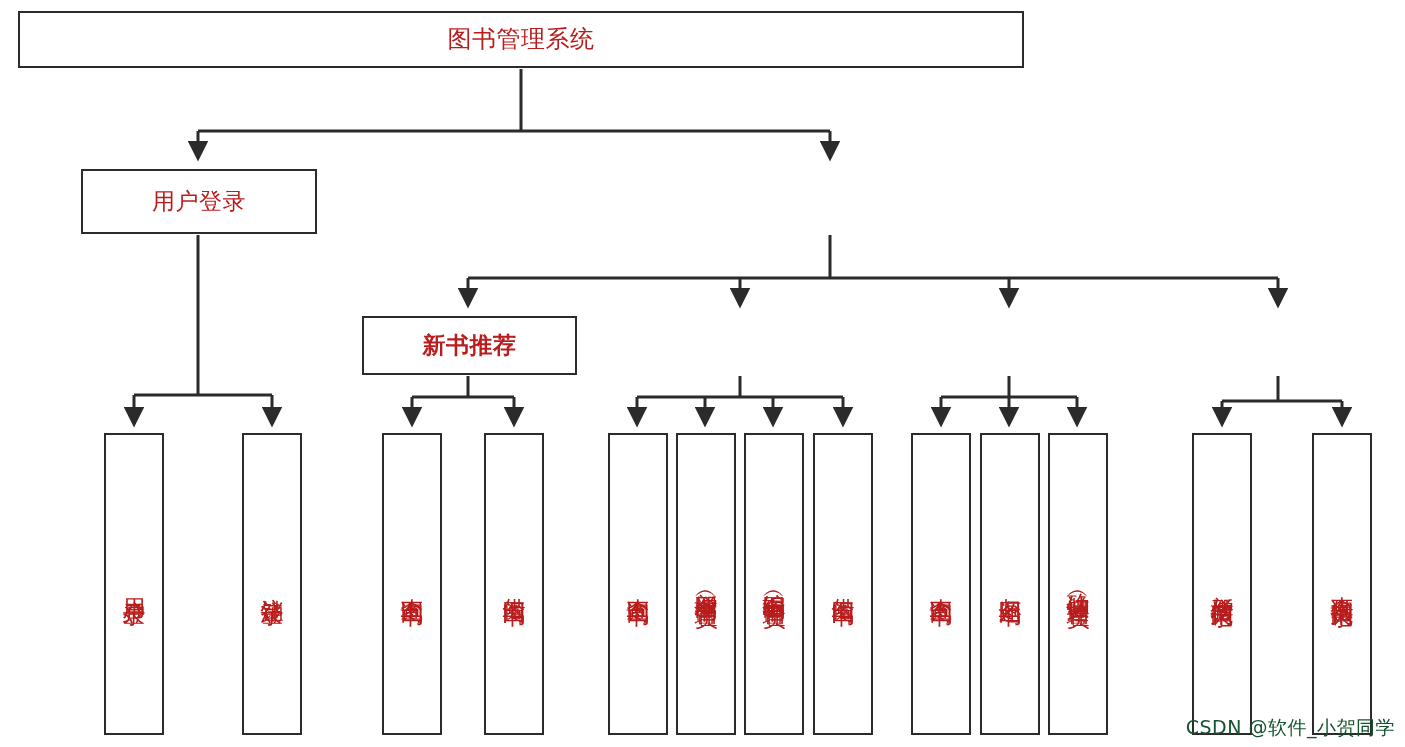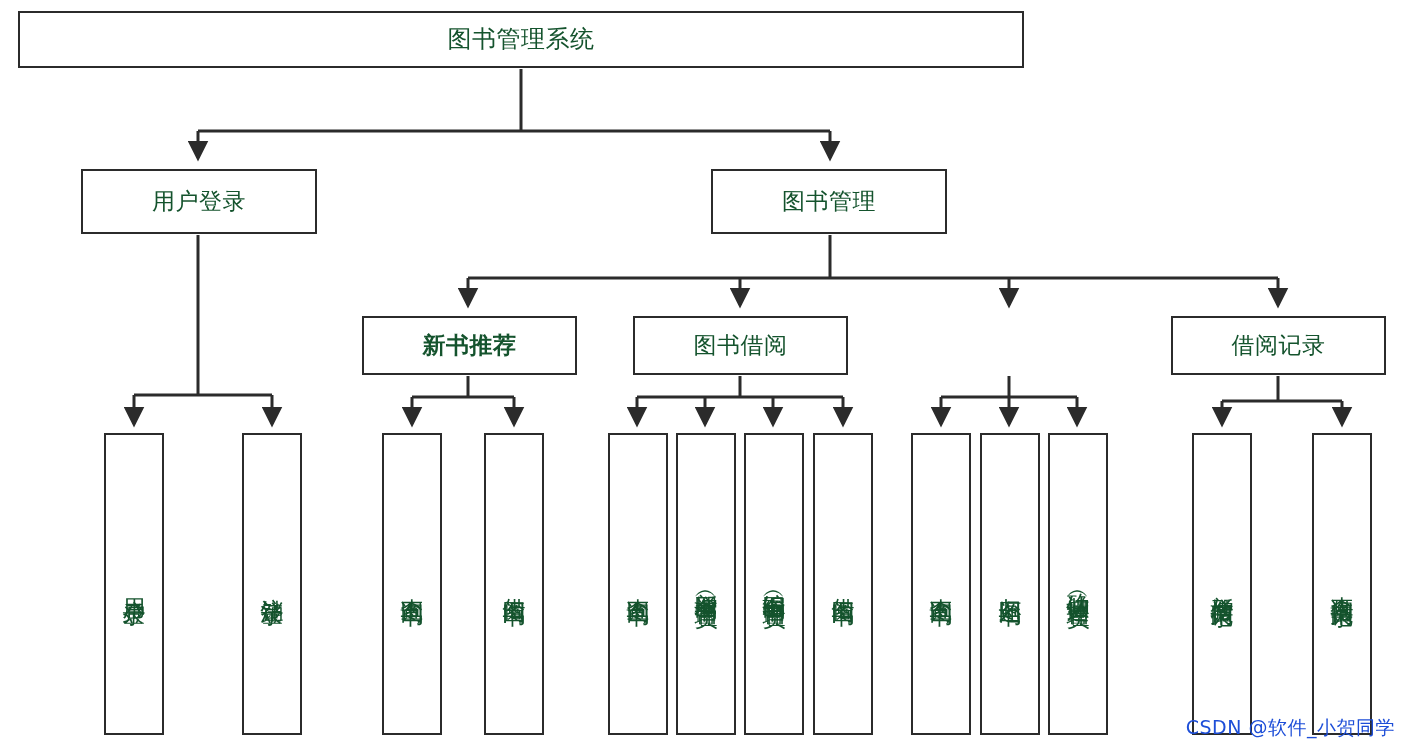--- a/index.html
+++ b/index.html
@@ -28,21 +28,21 @@
     pointer-events: none;
   }
   .node {
     position: absolute;
     box-sizing: border-box;
     background: #ffffff;
     border: 2px solid #2b2b2b;
     display: flex;
     align-items: center;
     justify-content: center;
-    color: #14532d;
+    color: #b91c1c;
     z-index: 2;
   }
   .node .label {
     display: block;
     text-align: center;
     line-height: 1.18;
     letter-spacing: 0.5px;
   }
   .node.horizontal .label {
     writing-mode: horizontal-tb;
@@ -54,21 +54,21 @@
     font-size: 23px;
     letter-spacing: 2px;
     white-space: nowrap;
   }
   .node.root .label { font-size: 24px; }
   .watermark {
     position: absolute;
     right: 10px;
     bottom: 6px;
     font-size: 19px;
-    color: #1d4ed8;
+    color: #14532d;
     letter-spacing: 0.5px;
     z-index: 5;
     white-space: nowrap;
   }
 </style>
 </head>
 <body>
 
 <div id="diagram-root">
 
@@ -122,32 +122,23 @@
     </g>
   </svg>
 
   <div class="node horizontal root" style="left:18px; top:11px; width:1006px; height:57px;">
     <span class="label">图书管理系统</span>
   </div>
 
   <div class="node horizontal" style="left:81px; top:169px; width:236px; height:65px;">
     <span class="label">用户登录</span>
   </div>
-  <div class="node horizontal" style="left:711px; top:169px; width:236px; height:65px;">
-    <span class="label">图书管理</span>
-  </div>
 
   <div class="node horizontal" style="left:362px; top:316px; width:215px; height:59px;font-weight:bold;">
     <span class="label">新书推荐</span>
-  </div>
-  <div class="node horizontal" style="left:633px; top:316px; width:215px; height:59px;">
-    <span class="label">图书借阅</span>
-  </div>
-  <div class="node horizontal" style="left:1171px; top:316px; width:215px; height:59px;">
-    <span class="label">借阅记录</span>
   </div>
 
   <div class="node vertical" style="left:104px; top:433px; width:60px; height:302px;">
     <span class="label">用户登录</span>
   </div>
   <div class="node vertical" style="left:242px; top:433px; width:60px; height:302px;">
     <span class="label">注销登录</span>
   </div>
 
   <div class="node vertical" style="left:382px; top:433px; width:60px; height:302px;">

